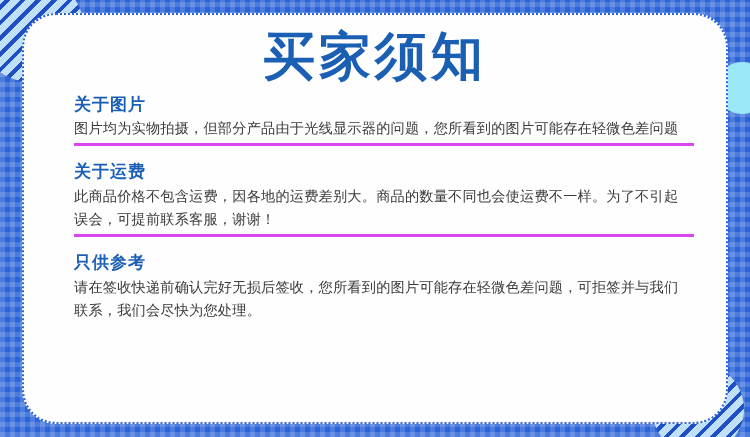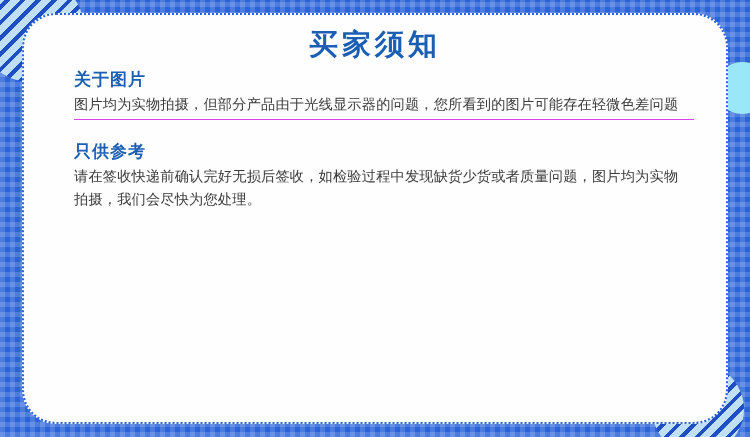--- a/index.html
+++ b/index.html
@@ -88,35 +88,35 @@
   
   .title-row {
     width: 100%;
     text-align: center;
     padding-top: 14px;
     padding-bottom: 2px;
   }
   .title {
     display: inline-block;
     font-family: "DejaVu Sans", "Liberation Sans", sans-serif;
-    font-size: 29px;
+    font-size: 52px;
     font-weight: bold;
     letter-spacing: 4px;
     color: #1b5fb4;
     line-height: 1.05;
   }
 
   
   .sections {
     padding: 6px 32px 0 50px;
   }
   .section {
     padding-bottom: 3px;
-    border-bottom: 1px solid #d946ef;
-    margin-bottom: 19px;
+    border-bottom: 3px solid #d946ef;
+    margin-bottom: 13px;
   }
   .section:last-child {
     border-bottom: none;
     margin-bottom: 0;
   }
   .sec-head {
     font-family: "DejaVu Sans", "Liberation Sans", sans-serif;
     font-size: 17px;
     font-weight: bold;
     color: #1b5fb4;
@@ -149,21 +149,25 @@
     </div>
 
     <div class="sections">
 
       <div class="section">
         <div class="sec-head">关于图片</div>
         <div class="sec-body">图片均为实物拍摄，但部分产品由于光线显示器的问题，您所看到的图片可能存在轻微色差问题</div>
       </div>
 
 
+      <div class="section">
+        <div class="sec-head">关于运费</div>
+        <div class="sec-body">此商品价格不包含运费，因各地的运费差别大。商品的数量不同也会使运费不一样。为了不引起误会，可提前联系客服，谢谢！</div>
+      </div>
 
       <div class="section">
         <div class="sec-head">只供参考</div>
-        <div class="sec-body">请在签收快递前确认完好无损后签收，如检验过程中发现缺货少货或者质量问题，图片均为实物拍摄，我们会尽快为您处理。</div>
+        <div class="sec-body">请在签收快递前确认完好无损后签收，您所看到的图片可能存在轻微色差问题，可拒签并与我们联系，我们会尽快为您处理。</div>
       </div>
 
     </div>
   </div>
 </div>
 
 </body></html>

